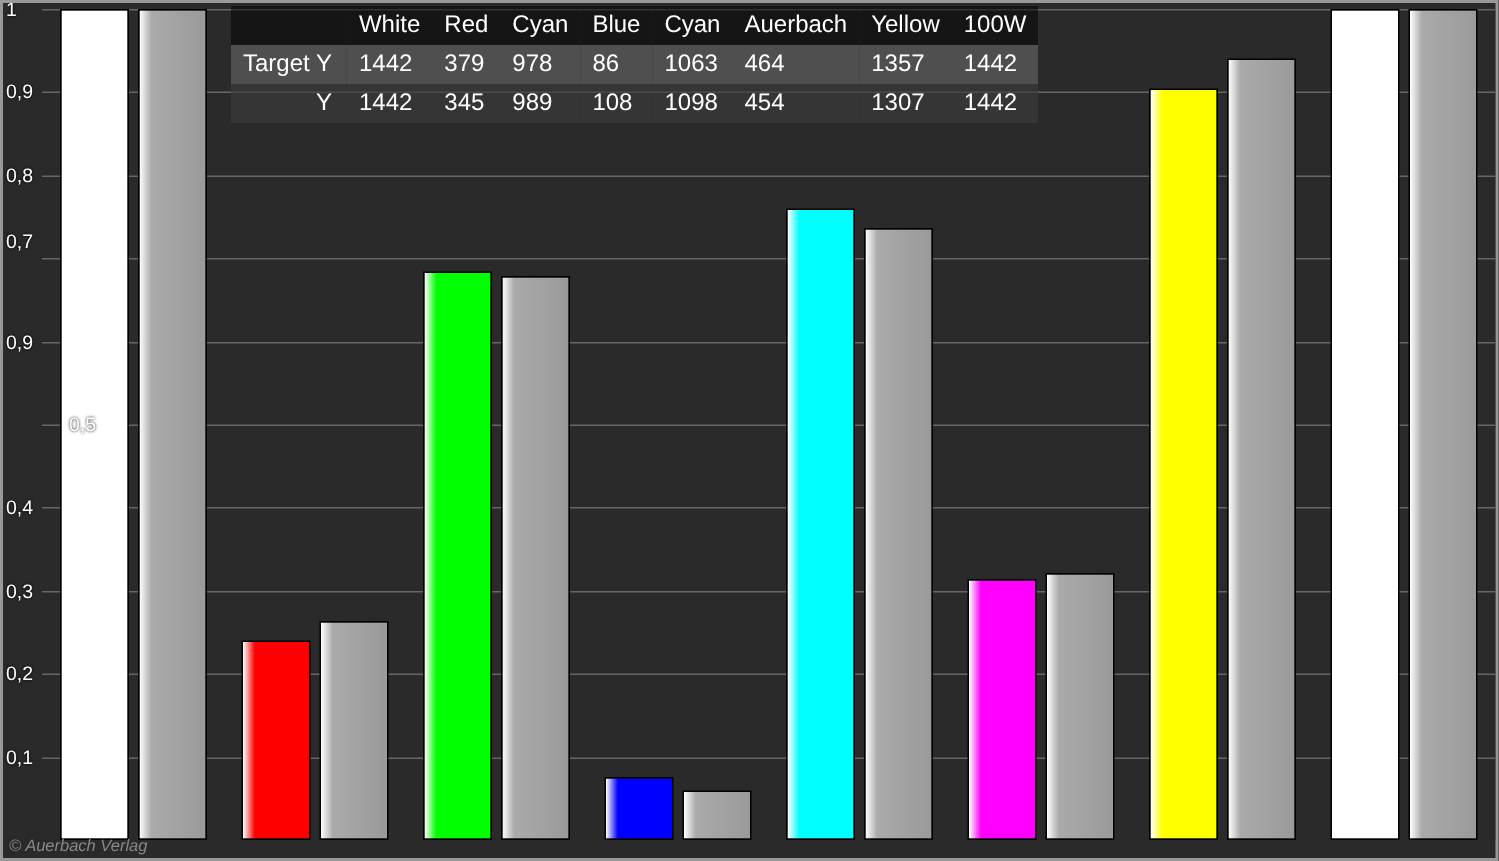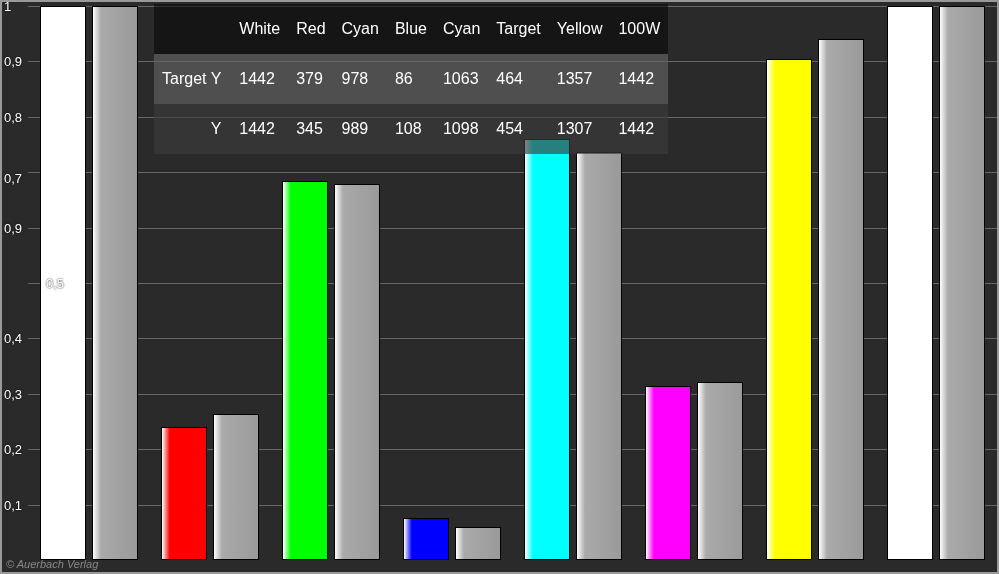--- a/index.html
+++ b/index.html
@@ -44,21 +44,21 @@
   }
   .table {
     position: absolute;
     left: 152px; top: 2px;
     z-index: 30;
     color: #fff;
     font-size: 16px;
     border-collapse: collapse;
   }
   .table td, .table th {
-    padding: 16px 8px;
+    padding: 4px 8px;
     text-align: left;
     font-weight: normal;
   }
   .table th { font-weight: 400; }
   .table tr.row-header { background: rgba(0,0,0,0.5); }
   .table tr.row-a { background: rgba(100,100,100,0.65); }
   .table tr.row-b { background: rgba(60,60,60,0.65); }
   .table td.rowlabel { text-align: right; padding-right: 10px; }
   .copyright {
     position: absolute;
@@ -105,21 +105,21 @@
 
 <table class="table">
   <tbody>
       <tr class="row-header">
     <th></th>
     <th>White</th>
     <th>Red</th>
     <th>Cyan</th>
     <th>Blue</th>
     <th>Cyan</th>
-    <th>Target</th>
+    <th>Auerbach</th>
     <th>Yellow</th>
     <th>100W</th>
   </tr>
   <tr class="row-a">
     <td class="rowlabel">Target Y</td>
     <td>1442</td>
     <td>379</td>
     <td>978</td>
     <td>86</td>
     <td>1063</td>
@@ -139,19 +139,19 @@
     <td>1442</td>
   </tr>
 </tbody>
   </table>
 
 <div class="copyright">© Auerbach Verlag</div>
 
 <div class="y-tick" style="top: 4px;">1</div>
 <div class="y-tick" style="top: 59.4px;">0,9</div>
 <div class="y-tick" style="top: 114.8px;">0,8</div>
-<div class="y-tick" style="top: 176px;">0,7</div>
+<div class="y-tick" style="top: 159px;">0,7</div>
 <div class="y-tick" style="top: 225.6px;">0,9</div>
 <div class="y-tick" style="top: 281px; margin-left: 42px;">0,5</div>
 <div class="y-tick" style="top: 336.4px;">0,4</div>
 <div class="y-tick" style="top: 391.8px;">0,3</div>
 <div class="y-tick" style="top: 447.2px;">0,2</div>
 <div class="y-tick" style="top: 502.6px; text-align: center;">0,1</div>
 
 </body></html>

